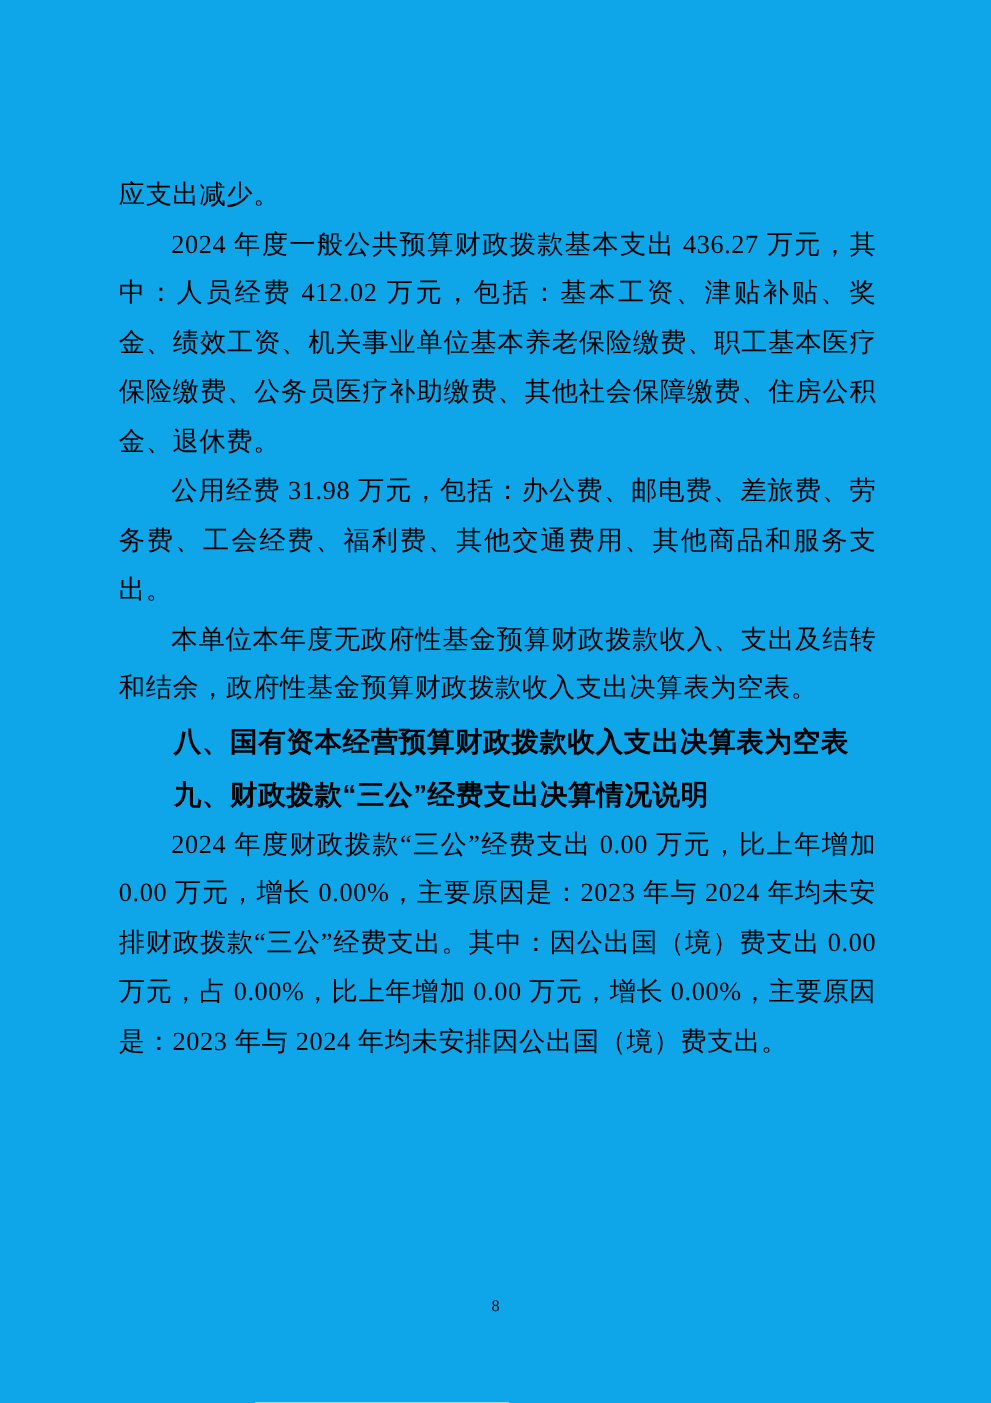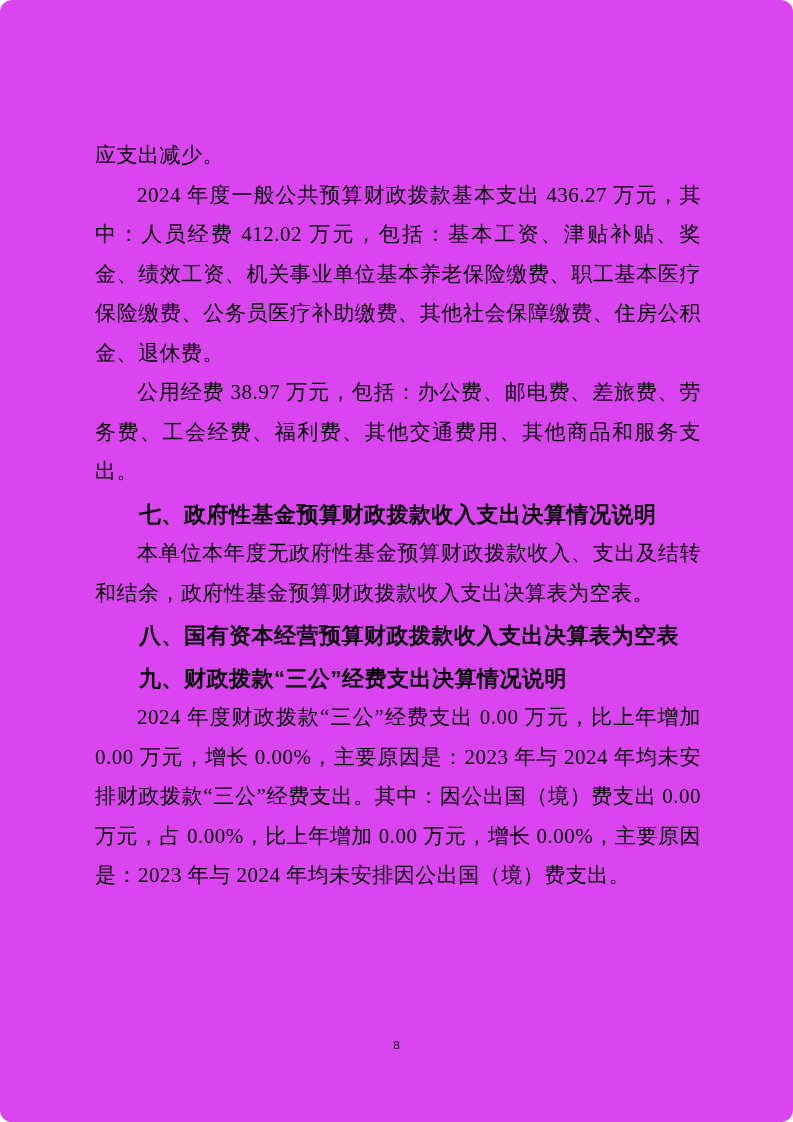--- a/index.html
+++ b/index.html
@@ -4,25 +4,24 @@
 <style>
   html, body {
     margin: 0;
     padding: 0;
     background: #ffffff;
   }
   .page {
     position: relative;
     width: 793px;
     height: 1122px;
-    background: #d946ef;
+    background: #0ea5e9;
     color: #000000;
     overflow: hidden;
     font-family: "Liberation Serif", "DejaVu Serif", serif;
-    border-radius: 12px;
   }
   .content {
     position: absolute;
     left: 95px;
     top: 136px;
     width: 606px;
   }
   .para {
     margin: 0;
     font-size: 21px;
@@ -60,22 +59,21 @@
   }
 </style>
 </head>
 <body>
 
 <div class="page">
   <div class="content">
     <p class="para no-indent">应支出减少。</p>
     <div>
         <p class="para"><span class="text-run">2024 年度一般公共预算财政拨款基本支出 436.27 万元，其中：</span><span class="bold-run">人员经费 412.02 万元，</span><span class="text-run">包括：基本工资、津贴补贴、奖金、绩效工资、机关事业单位基本养老保险缴费、职工基本医疗保险缴费、公务员医疗补助缴费、其他社会保障缴费、住房公积金、退休费。</span></p>
-        <p class="para"><span class="bold-run">公用经费 38.97 万元，</span><span class="text-run">包括：办公费、邮电费、差旅费、劳务费、工会经费、福利费、其他交通费用、其他商品和服务支出。</span></p>
-        <h2 class="heading">七、政府性基金预算财政拨款收入支出决算情况说明</h2>
+        <p class="para"><span class="bold-run">公用经费 31.98 万元，</span><span class="text-run">包括：办公费、邮电费、差旅费、劳务费、工会经费、福利费、其他交通费用、其他商品和服务支出。</span></p>
         <p class="para"><span class="text-run">本单位本年度无政府性基金预算财政拨款收入、支出及结转和结余，政府性基金预算财政拨款收入支出决算表为空表。</span></p>
         <h2 class="heading">八、国有资本经营预算财政拨款收入支出决算表为空表</h2>
         <h2 class="heading">九、财政拨款“三公”经费支出决算情况说明</h2>
         <p class="para"><span class="bold-run">2024 年度财政拨款“三公”经费支出 0.00 万元，</span><span class="text-run">比上年增加 0.00 万元，增长 0.00%，主要原因是：2023 年与 2024 年均未安排财政拨款“三公”经费支出。其中：因公出国（境）费支出 0.00 万元，占 0.00%，比上年增加 0.00 万元，增长 0.00%，主要原因是：2023 年与 2024 年均未安排因公出国（境）费支出。</span></p>
       </div>
   </div>
   <div class="page-number">8</div>
 </div>
 
 </body></html>

